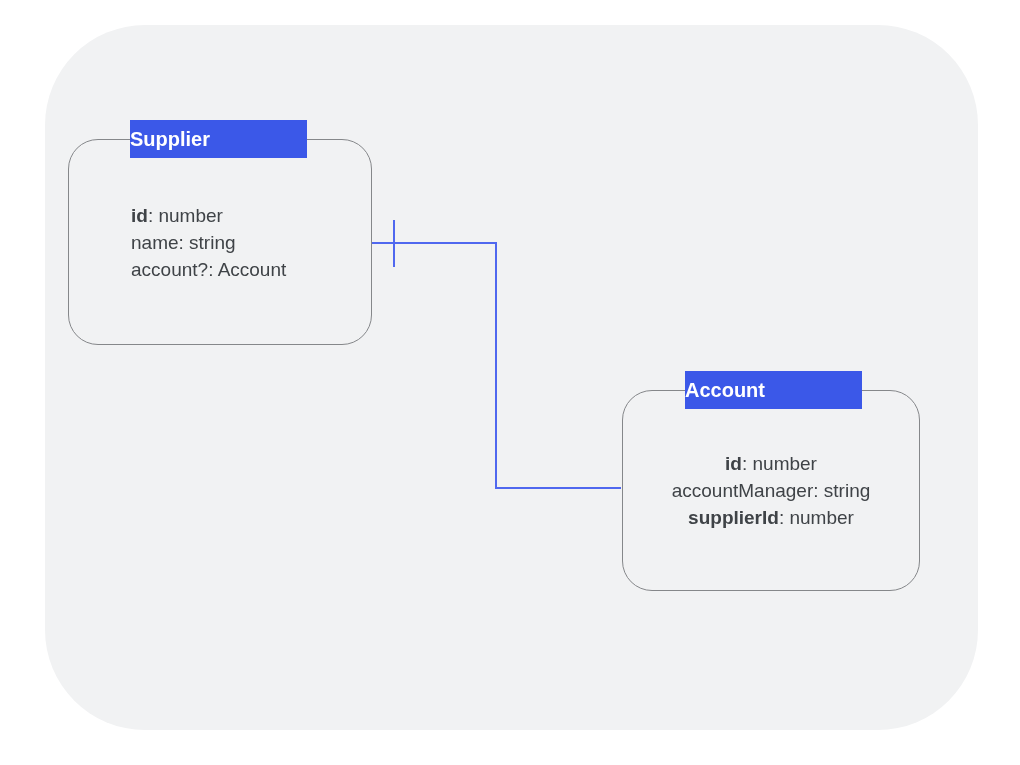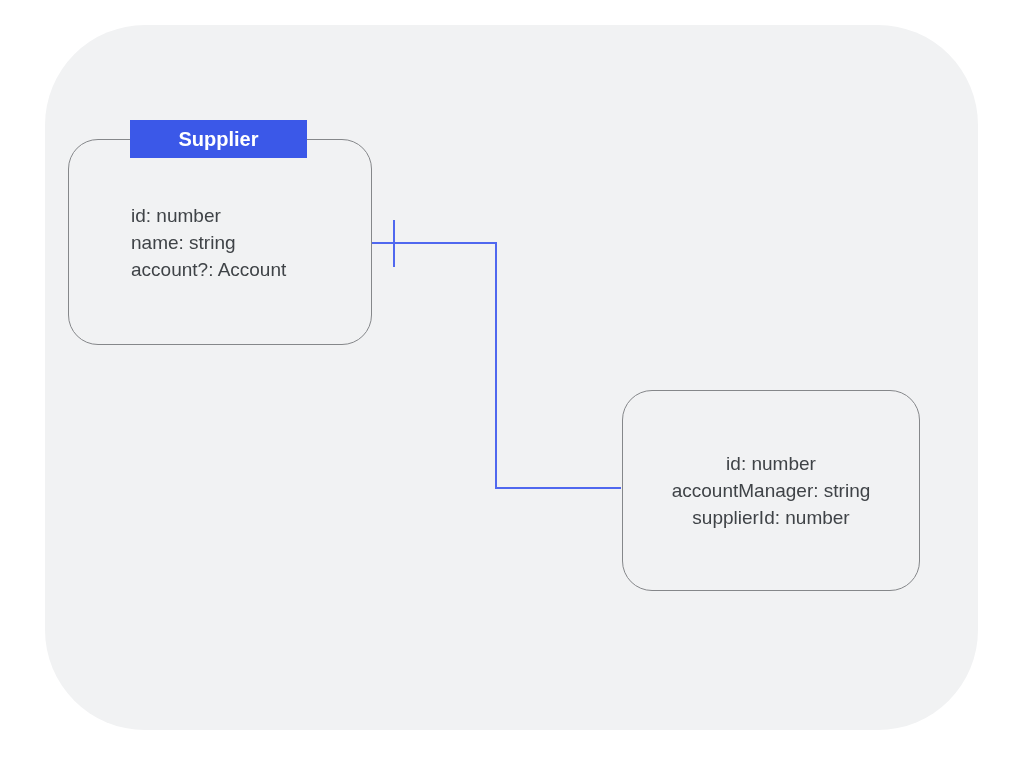--- a/index.html
+++ b/index.html
@@ -48,21 +48,21 @@
     position: absolute;
     top: -20px;
     height: 38px;
     width: 177px;
     background: #3b58e8;
     color: #ffffff;
     font-size: 20px;
     font-weight: bold;
     display: flex;
     align-items: center;
-    justify-content: center;
+    justify-content: flex-start;
     line-height: 1;
   }
   .entity.supplier .entity-tab { left: 61px; }
   .entity.account  .entity-tab { left: 62px; }
   .fields {
     position: absolute;
     inset: 0;
     display: flex;
     flex-direction: column;
     justify-content: center;
@@ -72,21 +72,21 @@
   }
   .fields.left-align {
     align-items: flex-start;
     padding-left: 62px;
   }
   .fields.center-align {
     align-items: center;
     text-align: center;
   }
   .field-row { white-space: nowrap; }
-  .fname-bold { font-weight: normal; }
+  .fname-bold { font-weight: bold; }
   .connector-layer {
     position: absolute;
     left: 0;
     top: 0;
     width: 1020px;
     height: 765px;
     pointer-events: none;
   }
   .connector-layer path, .connector-layer line {
     pointer-events: stroke;
@@ -115,20 +115,23 @@
       <div class="field-row">
         <span>name</span><span>: string</span>
       </div>
       <div class="field-row">
         <span>account?</span><span>: Account</span>
       </div>
     </div>
   </div>
 
   <div class="entity account">
+    <div class="entity-tab">
+      <span>Account</span>
+    </div>
     <div class="fields center-align">
       <div class="field-row">
         <span class="fname-bold">id</span><span>: number</span>
       </div>
       <div class="field-row">
         <span>accountManager</span><span>: string</span>
       </div>
       <div class="field-row">
         <span class="fname-bold">supplierId</span><span>: number</span>
       </div>

